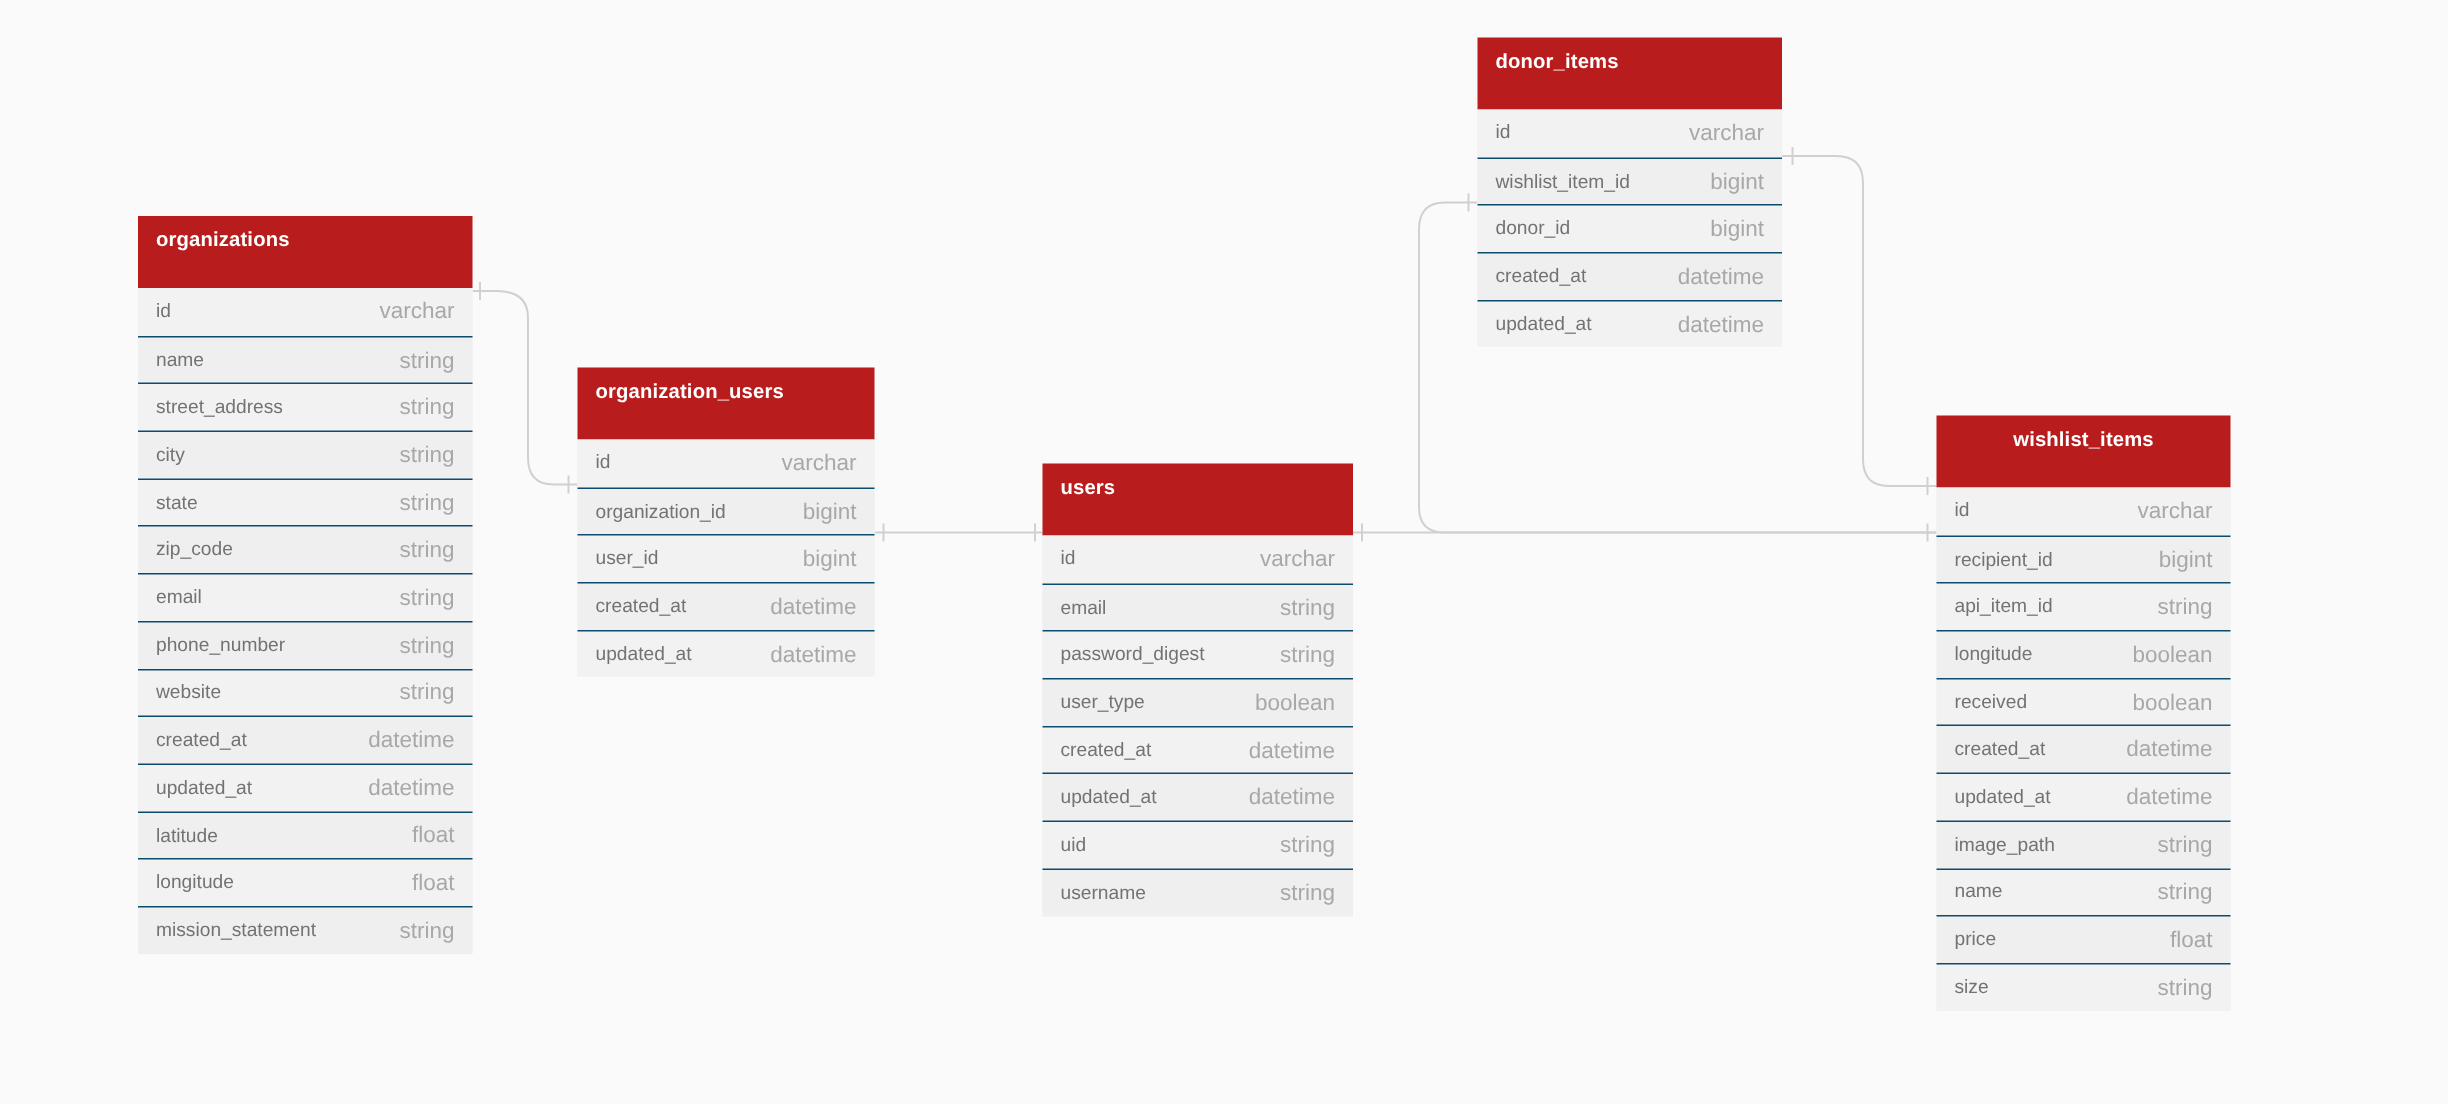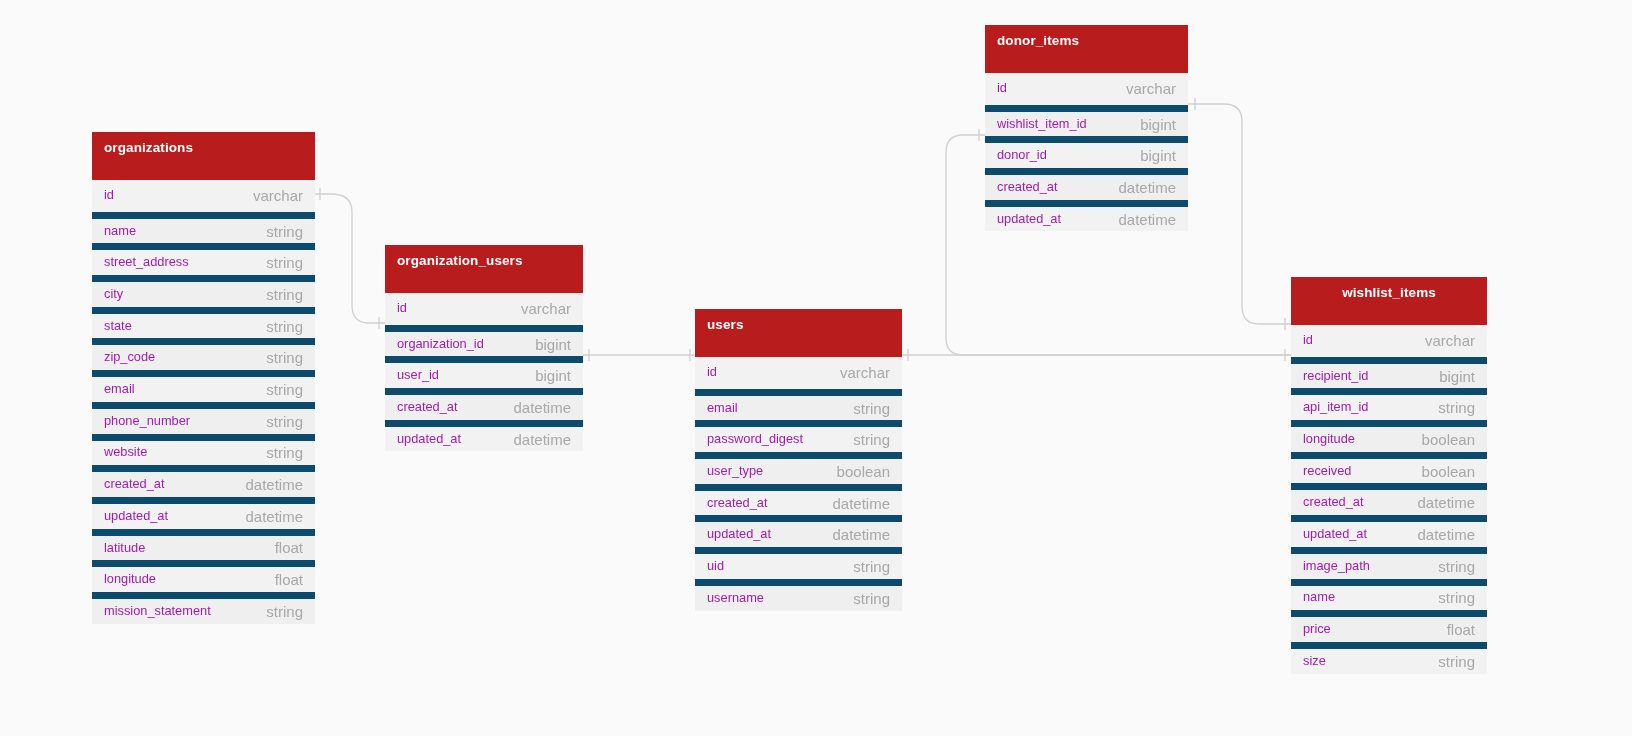--- a/index.html
+++ b/index.html
@@ -45,29 +45,29 @@
   .entity-rows {
     display: block;
   }
   .row {
     display: flex;
     align-items: center;
     justify-content: space-between;
     height: 31.7px;
     padding: 0 12px;
     background: #f1f1f1;
-    border-top: 7px solid #0c4a6e;
+    border-top: 1px solid #0c4a6e;
     white-space: nowrap;
   }
   .row:nth-child(odd) { background: #f2f2f2; }
   .row:nth-child(even) { background: #efefef; }
   .row:first-child { border-top: none; }
   .col-name {
     font-size: 12.8px;
-    color: #a21caf;
+    color: #737373;
     line-height: 1;
   }
   .col-type {
     font-size: 15px;
     color: #a8a8a8;
     line-height: 1;
     margin-left: 18px;
   }
 </style>
 </head>
@@ -84,21 +84,21 @@
       <line x1="379" y1="317" x2="379" y2="329" stroke="#d0d0d0" stroke-width="1.3"></line>
       <line x1="589" y1="349" x2="589" y2="361" stroke="#d0d0d0" stroke-width="1.3"></line>
       <line x1="690" y1="349" x2="690" y2="361" stroke="#d0d0d0" stroke-width="1.3"></line>
       <line x1="979" y1="129" x2="979" y2="141" stroke="#d0d0d0" stroke-width="1.3"></line>
       <line x1="1195" y1="98" x2="1195" y2="110" stroke="#d0d0d0" stroke-width="1.3"></line>
       <line x1="908" y1="349" x2="908" y2="361" stroke="#d0d0d0" stroke-width="1.3"></line>
       <line x1="1285" y1="318" x2="1285" y2="330" stroke="#d0d0d0" stroke-width="1.3"></line>
       <line x1="1285" y1="349" x2="1285" y2="361" stroke="#d0d0d0" stroke-width="1.3"></line>
     </svg>
   <div id="entities-host">
-      <div class="entity" style="left: 92px; top: 132px; width: 223px;">
+      <div class="entity" style="left: 92px; top: 144px; width: 223px;">
         <div class="entity-header">organizations</div>
         <div class="entity-rows">
           <div class="row">
             <span class="col-name">id</span>
             <span class="col-type">varchar</span>
           </div>
           <div class="row">
             <span class="col-name">name</span>
             <span class="col-type">string</span>
           </div>

